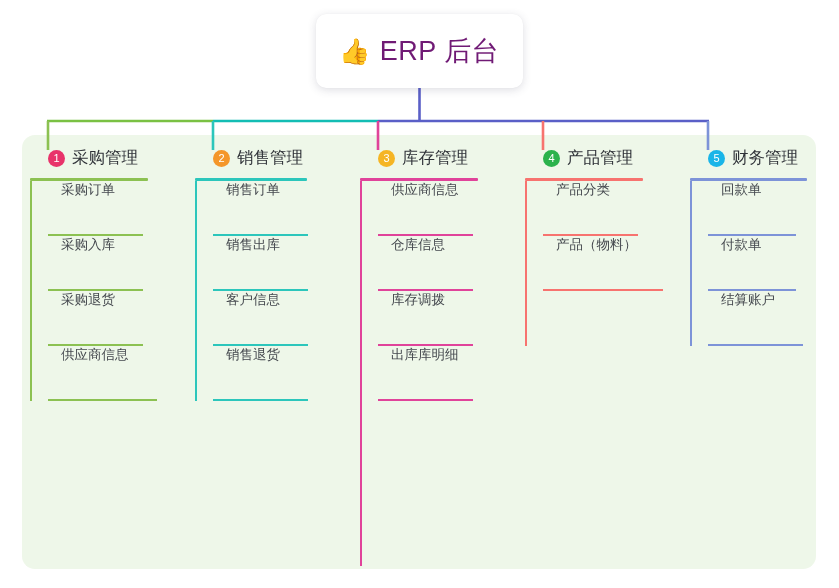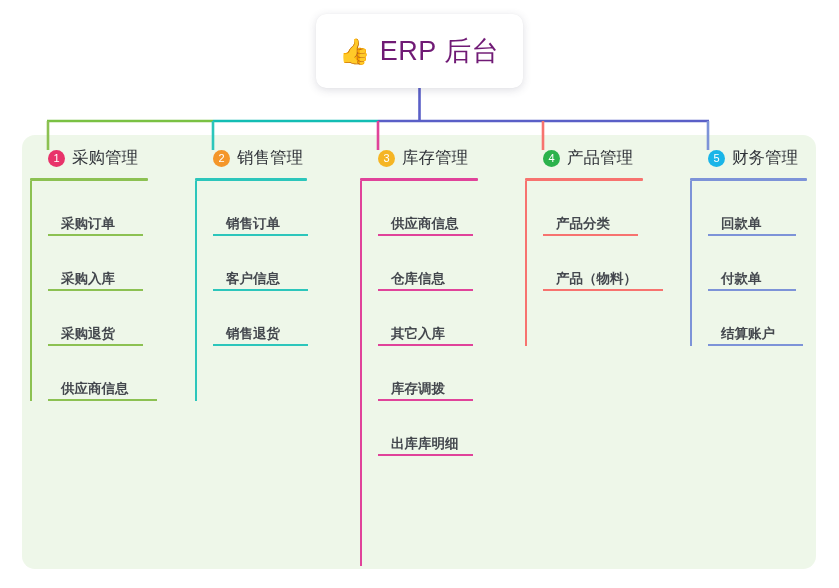--- a/index.html
+++ b/index.html
@@ -121,22 +121,21 @@
     position: absolute;
     left: 0px;
     top: 0px;
     width: 1.6px;
   }
   .item {
     position: relative;
     height: 55px;
     box-sizing: border-box;
     display: flex;
-    align-items: flex-end;
-    font-weight: bold;
+    align-items: flex-start;
   }
   .item-label {
     font-size: 13.5px;
     color: #44484e;
     white-space: nowrap;
     padding-left: 13px;
     padding-bottom: 3px;
   }
   .item-rule {
     position: absolute;
@@ -204,20 +203,24 @@
           <span class="col-title">销售管理</span>
         </div>
         <div class="head-rule" style="background: rgb(44, 198, 187); width: 112px;"></div>
         <div class="items">
           <div class="trunk" style="background: rgb(44, 198, 187); height: 220px;"></div>
           <div class="item">
             <span class="item-label">销售订单</span>
             <div class="item-rule" style="background: rgb(44, 198, 187); width: 95px;"></div>
           </div>
           <div class="item">
+            <span class="item-label">销售出库</span>
+            <div class="item-rule" style="background: rgb(44, 198, 187); width: 95px;"></div>
+          </div>
+          <div class="item">
             <span class="item-label">客户信息</span>
             <div class="item-rule" style="background: rgb(44, 198, 187); width: 95px;"></div>
           </div>
           <div class="item">
             <span class="item-label">销售退货</span>
             <div class="item-rule" style="background: rgb(44, 198, 187); width: 95px;"></div>
           </div>
         </div>
       </div>
       <div class="column" style="left: 360px; width: 160px;">
@@ -230,24 +233,20 @@
           <div class="trunk" style="background: rgb(224, 67, 154); height: 385px;"></div>
           <div class="item">
             <span class="item-label">供应商信息</span>
             <div class="item-rule" style="background: rgb(224, 67, 154); width: 95px;"></div>
           </div>
           <div class="item">
             <span class="item-label">仓库信息</span>
             <div class="item-rule" style="background: rgb(224, 67, 154); width: 95px;"></div>
           </div>
           <div class="item">
-            <span class="item-label">其它入库</span>
-            <div class="item-rule" style="background: rgb(224, 67, 154); width: 95px;"></div>
-          </div>
-          <div class="item">
             <span class="item-label">库存调拨</span>
             <div class="item-rule" style="background: rgb(224, 67, 154); width: 95px;"></div>
           </div>
           <div class="item">
             <span class="item-label">出库库明细</span>
             <div class="item-rule" style="background: rgb(224, 67, 154); width: 95px;"></div>
           </div>
         </div>
       </div>
       <div class="column" style="left: 525px; width: 160px;">

